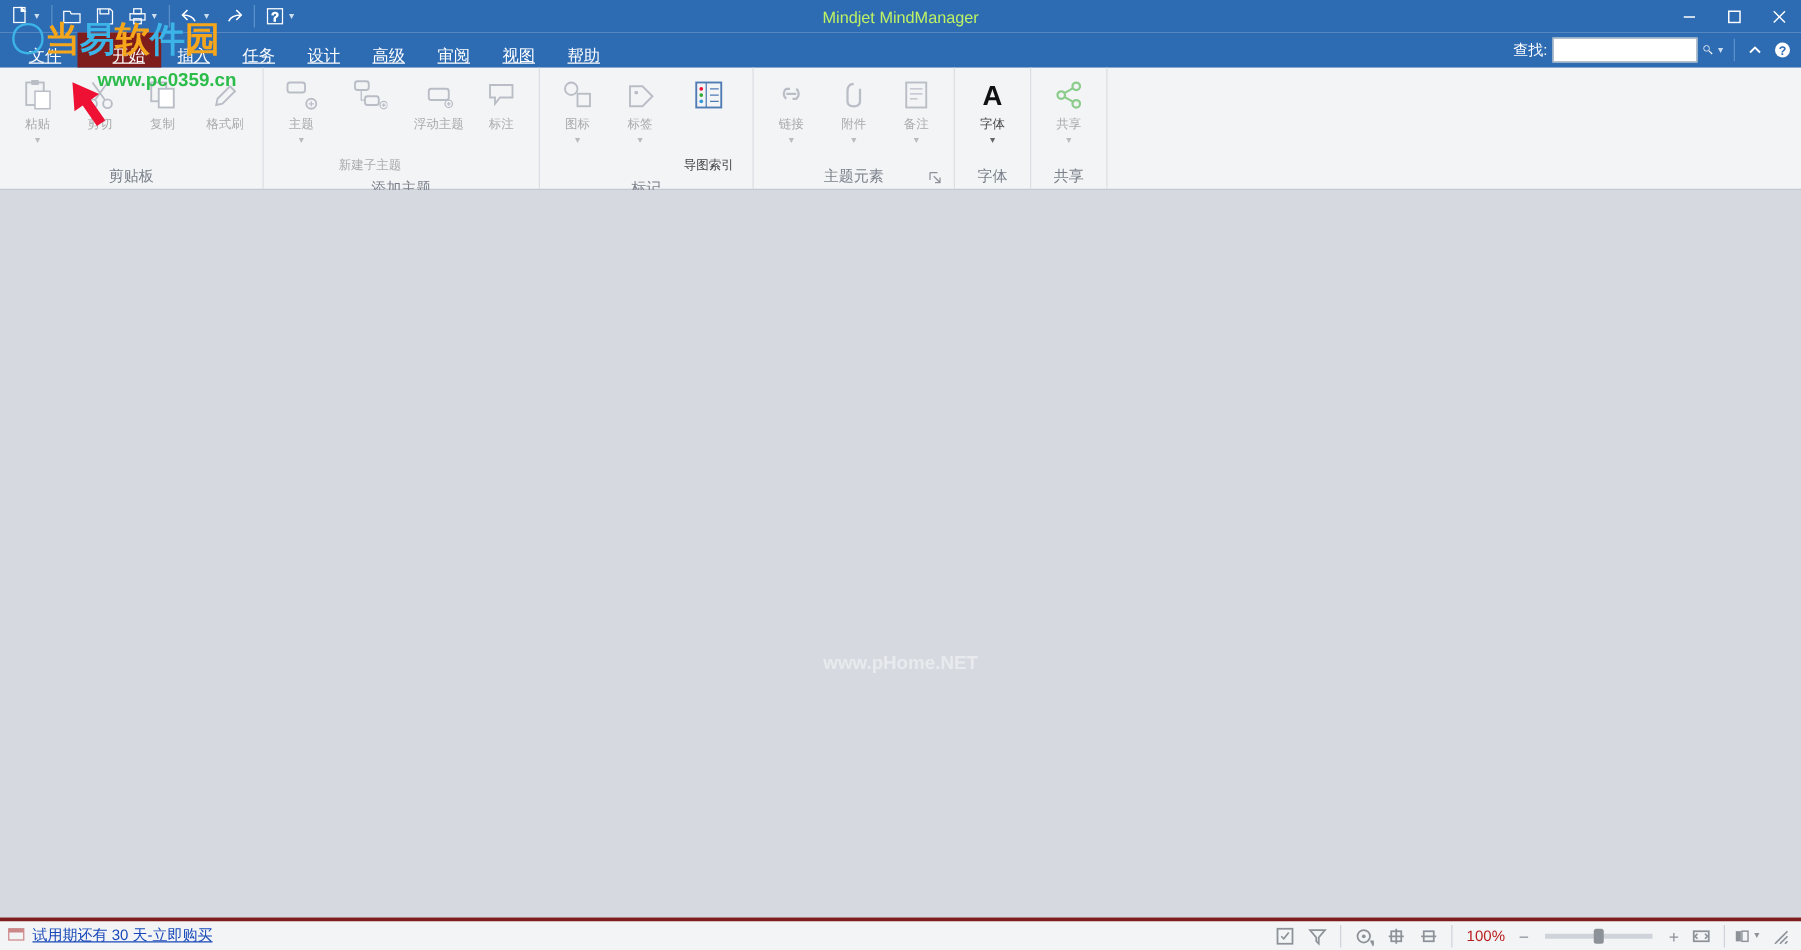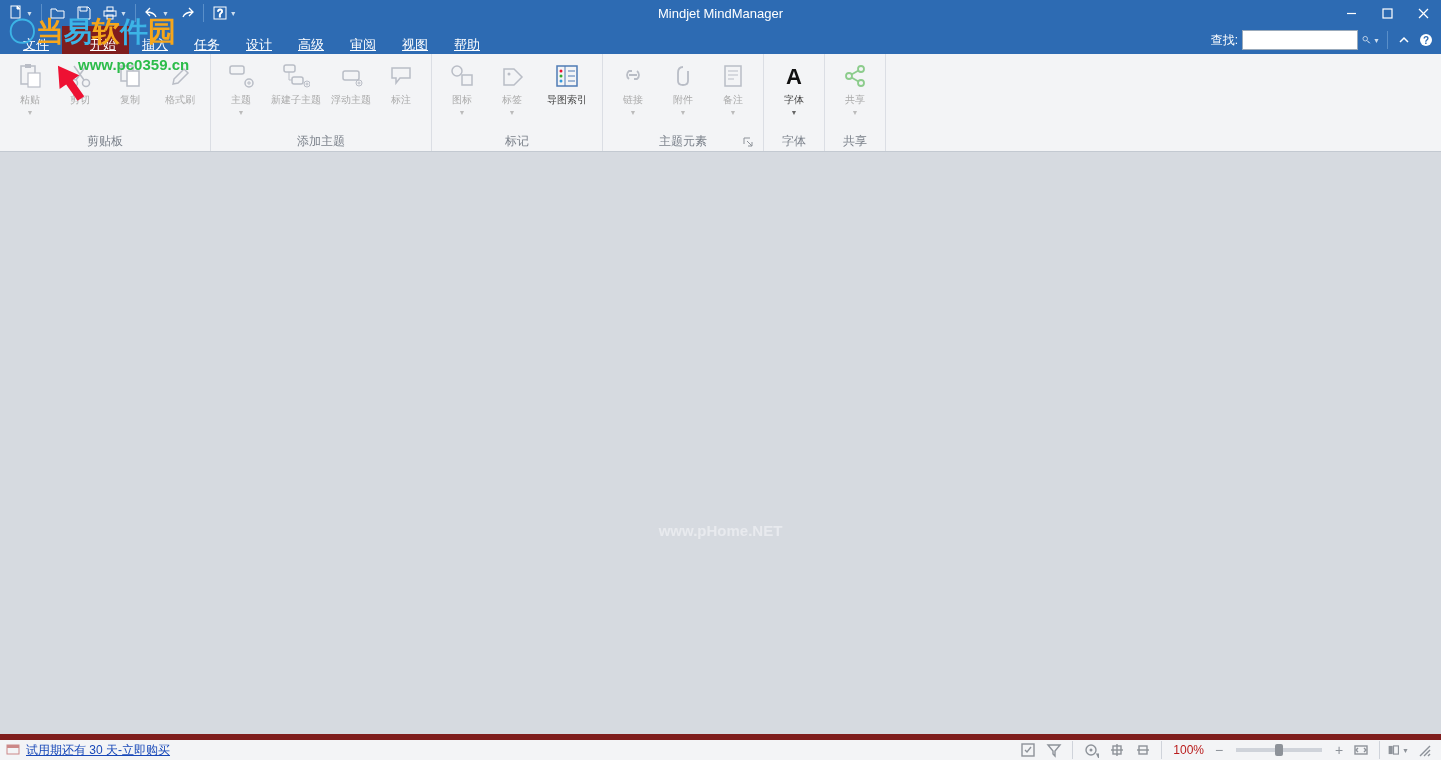--- a/index.html
+++ b/index.html
@@ -3,56 +3,56 @@
 <meta charset="utf-8">
 <style>
 * { margin: 0; padding: 0; box-sizing: border-box; font-family: "Microsoft YaHei", "Segoe UI", sans-serif; }
 body { width: 1441px; height: 760px; background: #d6dae0; overflow: hidden; position: relative; }
 .titlebar { height: 26px; background: #2d6bb3; display: flex; align-items: center; color: #fff; font-size: 12px; position: relative; }
 .qat { display: flex; align-items: center; height: 100%; padding-left: 4px; gap: 2px; }
 .qat-item { display: flex; align-items: center; padding: 0 4px; height: 100%; cursor: pointer; }
 .qat-sep { width: 1px; height: 18px; background: #5a8fc9; margin: 0 2px; }
 .qat-icon { width: 16px; height: 16px; fill: #fff; stroke: #fff; }
 .dd-arrow { font-size: 7px; margin-left: 2px; color: #cde; }
-.app-title { position: absolute; left: 50%; transform: translateX(-50%); font-size: 13px; color: #ffffff; }
+.app-title { position: absolute; left: 50%; transform: translateX(-50%); font-size: 13px; color: #bef264; }
 .win-controls { position: absolute; right: 0; display: flex; height: 100%; }
 .win-btn { width: 36px; display: flex; align-items: center; justify-content: center; cursor: pointer; }
 .win-btn svg { width: 11px; height: 11px; stroke: #fff; fill: none; stroke-width: 1.2; }
 .menubar { height: 28px; background: #2d6bb3; display: flex; align-items: center; color: #fff; font-size: 13px; padding-left: 10px; position: relative; }
 .menu-item { padding: 0 13px; height: 100%; display: flex; align-items: flex-end; cursor: pointer; position: relative; text-decoration: underline; }
 .menu-item.active { background: #7f1d1d; padding-left: 28px; }
 .menu-right { position: absolute; right: 6px; display: flex; align-items: center; gap: 4px; }
 .search-label { font-size: 12px; }
 .search-input { width: 116px; height: 20px; border: 1px solid #9ab; font-size: 12px; padding: 0 3px; }
 .mr-btn { width: 18px; height: 20px; display: flex; align-items: center; justify-content: center; cursor: pointer; }
 .mr-sep { width: 1px; height: 18px; background: #5a8fc9; margin: 0 3px; }
 .mr-btn svg { width: 14px; height: 14px; fill: #fff; }
 .ribbon { height: 98px; background: #f3f4f6; border-bottom: 1px solid #c3c9d1; display: flex; }
 .rgroup { display: flex; flex-direction: column; border-right: 1px solid #dbdee4; padding: 4px 6px 0 6px; position: relative; }
 .rgroup-body { display: flex; gap: 2px; flex: 1; }
 .rgroup-label { font-size: 12px; color: #7a808a; text-align: center; height: 20px; display: flex; align-items: center; justify-content: center; position: relative; }
 .dlauncher { position: absolute; right: 2px; bottom: 2px; width: 12px; height: 12px; display: flex; }
 .dlauncher svg { width: 10px; height: 10px; stroke: #8d9299; fill: none; }
 .rbtn { display: flex; flex-direction: column; align-items: center; justify-content: flex-start; width: 48px; padding: 2px 1px; cursor: pointer; border-radius: 2px; }
-.rbtn.wide { width: 58px; }
+.rbtn.wide { width: 58px; gap: 33px; }
 .rbtn-icon { width: 32px; height: 28px; display: flex; align-items: center; justify-content: center; margin-top: 2px; }
 .rbtn-icon svg { width: 28px; height: 26px; }
 .rbtn-label { font-size: 10px; color: #aaa; text-align: center; line-height: 14px; margin-top: 3px; }
 .rbtn.enabled .rbtn-label { color: #444; }
 .rbtn-arrow { font-size: 7px; color: #bbb; margin-top: 2px; }
 .rbtn.enabled .rbtn-arrow { color: #666; }
 .canvas { position: absolute; top: 152px; left: 0; right: 0; bottom: 26px; background: #d6dae0; }
 .watermark-logo { position: absolute; top: 13px; left: 8px; font-size: 28px; font-weight: bold; pointer-events: none; z-index: 50; }
 .watermark-logo .y { color: #f6a61b; }
 .watermark-logo .b { color: #3cb4e6; }
 .watermark-url { position: absolute; top: 56px; left: 78px; font-size: 15px; font-weight: bold; color: #2cbc4a; z-index: 50; pointer-events: none; }
 .center-mark { position: absolute; top: 370px; left: 50%; transform: translateX(-50%); font-size: 15px; font-weight: bold; color: #e8eaee; pointer-events: none; }
 .arrow-cursor { position: absolute; top: 62px; left: 56px; z-index: 60; pointer-events: none; }
 .arrow-cursor svg { width: 28px; height: 42px; }
-.statusbar { position: absolute; bottom: 0; left: 0; right: 0; height: 26px; background: #f3f4f6; border-top: 6px solid #7f1d1d; display: flex; align-items: center; font-size: 12px; }
+.statusbar { position: absolute; bottom: 0; left: 0; right: 0; height: 26px; background: #f3f4f6; border-top: 3px solid #7f1d1d; display: flex; align-items: center; font-size: 12px; }
 .status-left { display: flex; align-items: center; padding-left: 6px; gap: 6px; }
 .trial-link { color: #1848b8; text-decoration: underline; cursor: pointer; }
 .status-right { position: absolute; right: 6px; display: flex; align-items: center; gap: 4px; }
 .sb-btn { width: 22px; height: 22px; display: flex; align-items: center; justify-content: center; cursor: pointer; }
 .sb-btn svg { width: 16px; height: 16px; stroke: #8d9299; fill: none; stroke-width: 1.4; }
 .sb-sep { width: 1px; height: 18px; background: #cfd3da; margin: 0 3px; }
 .zoom-pct { color: #b91c1c; font-size: 12px; padding: 0 4px; }
 .zoom-slider { width: 86px; height: 4px; background: #cfd3da; position: relative; margin: 0 6px; }
 .zoom-slider::after { content: ''; position: absolute; left: 50%; top: -4px; width: 8px; height: 12px; background: #8d9299; transform: translateX(-50%); border-radius: 2px; }
 .zoom-end { width: 14px; text-align: center; color: #8d9299; font-size: 14px; cursor: pointer; }

